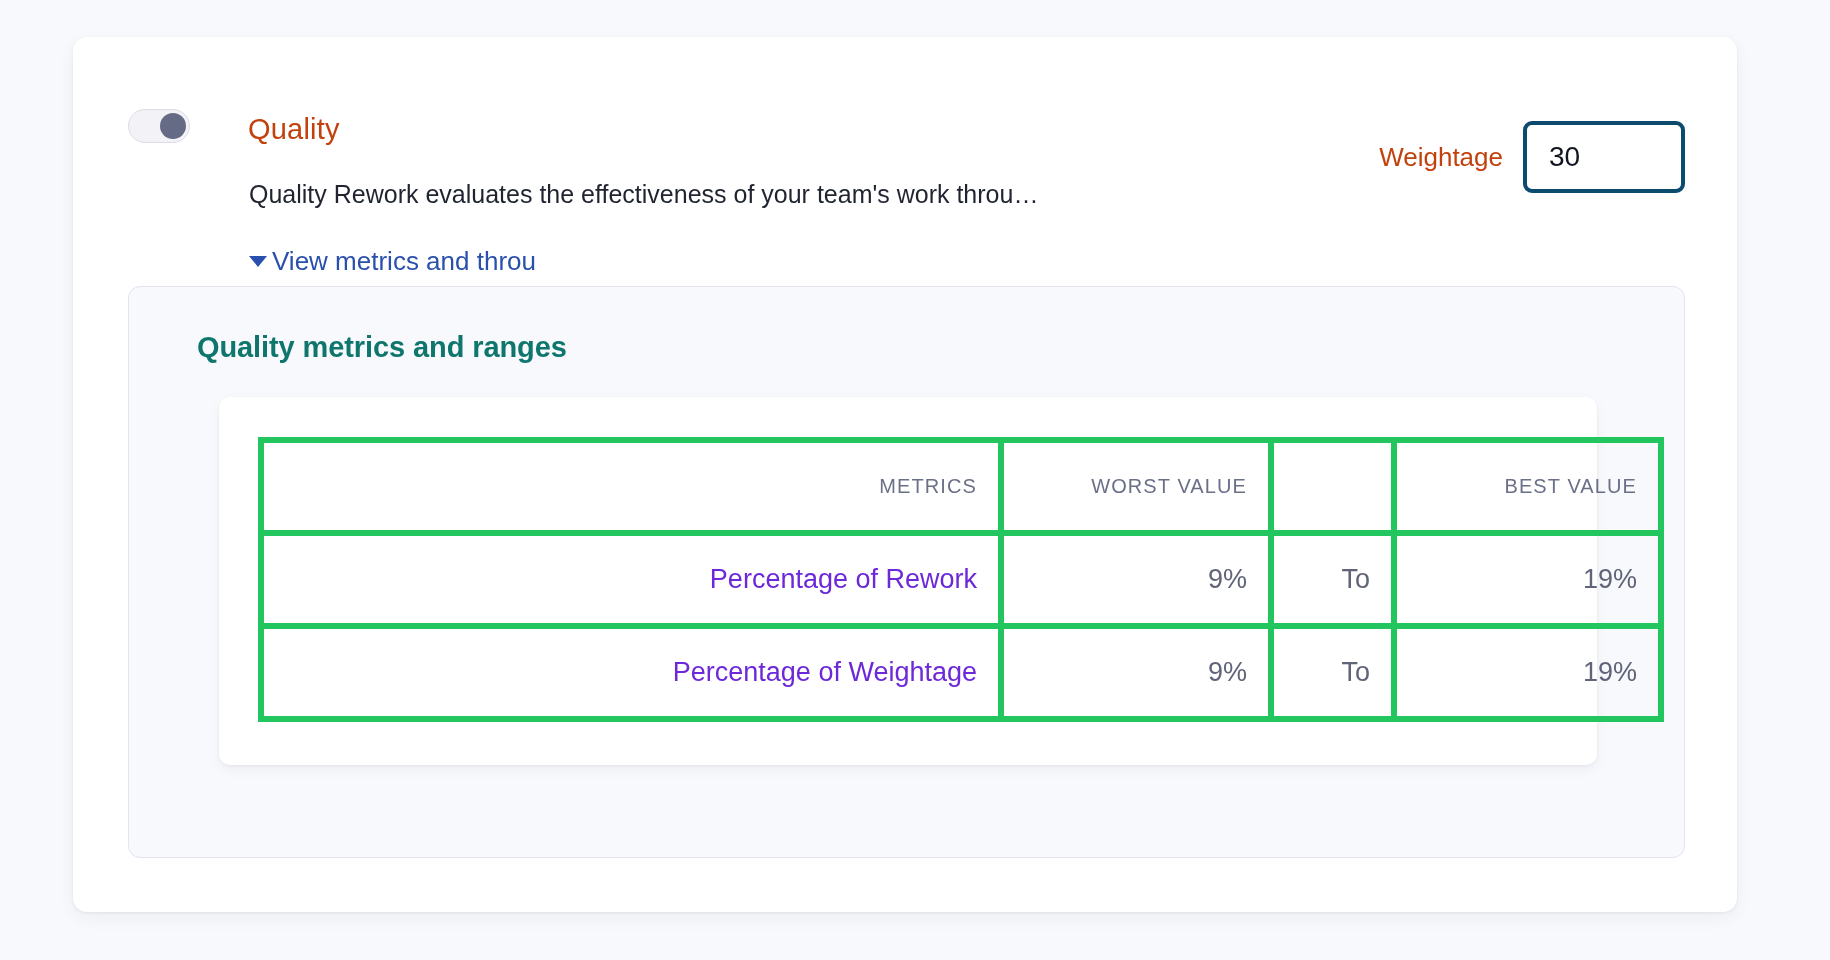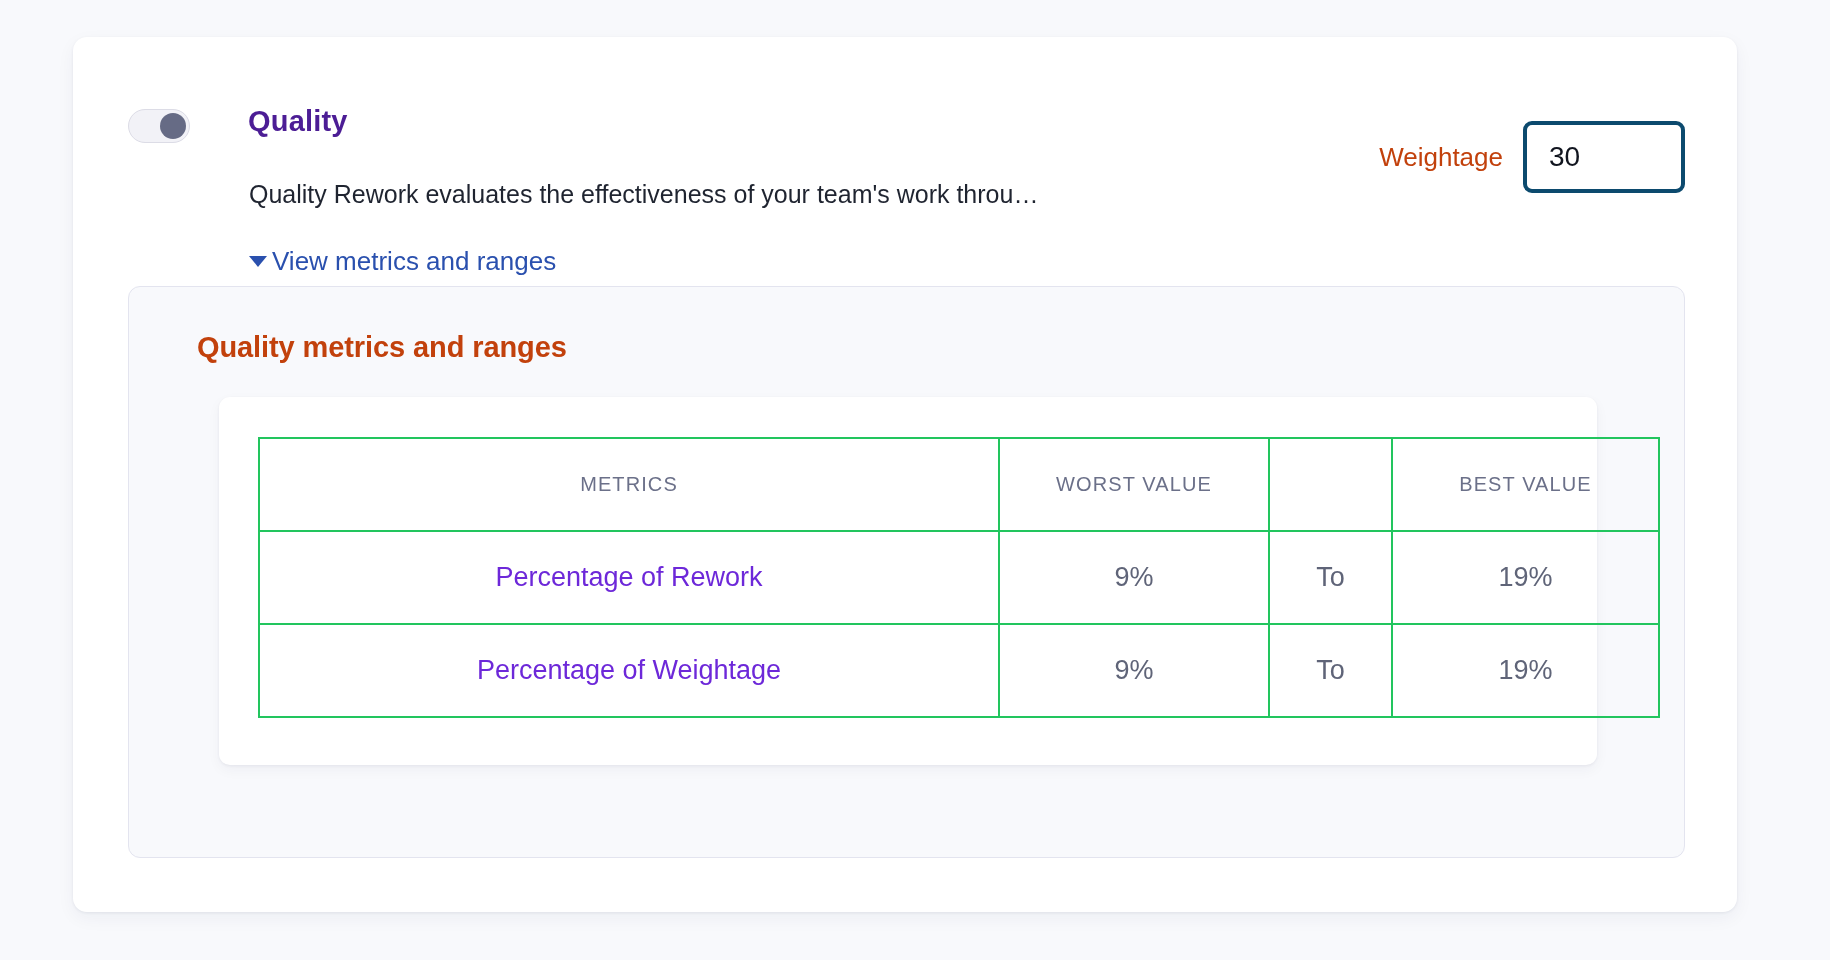--- a/index.html
+++ b/index.html
@@ -57,24 +57,24 @@
     top: 3px;
     width: 26px;
     height: 26px;
     border-radius: 50%;
     background: #666b85;
   }
 
   .title {
     position: absolute;
     left: 175px;
-    top: 64px;
+    top: 72px;
     font-size: 29px;
-    font-weight: 700;
-    color: #4c1d95;
+    font-weight: 400;
+    color: #c2410c;
     letter-spacing: 0.2px;
     line-height: 40px;
   }
 
   .description {
     position: absolute;
     left: 176px;
     top: 138px;
     width: 960px;
     font-size: 25px;
@@ -141,21 +141,21 @@
     border: 1px solid #e3e4ef;
     border-radius: 12px;
   }
 
   .panel-heading {
     position: absolute;
     left: 68px;
     top: 44px;
     font-size: 29px;
     font-weight: bold;
-    color: #c2410c;
+    color: #0f766e;
     letter-spacing: -0.1px;
   }
 
   
   .table-card {
     position: absolute;
     left: 90px;
     top: 110px;
     width: 1378px;
     height: 368px;
@@ -167,22 +167,22 @@
   table.metrics-table {
     position: absolute;
     left: 39px;
     top: 40px;
     width: 1300px;
     border-collapse: collapse;
     table-layout: fixed;
   }
   table.metrics-table th,
   table.metrics-table td {
-    border: 2px solid #22c55e;
-    text-align: center;
+    border: 6px solid #22c55e;
+    text-align: right;
     padding: 0 21px;
     height: 93px;
     vertical-align: middle;
   }
   table.metrics-table th {
     font-size: 20px;
     font-weight: 400;
     color: #6b7089;
     letter-spacing: 1.1px;
     text-transform: uppercase;
@@ -212,21 +212,21 @@
       <div class="toggle">
         <div class="knob"></div>
       </div>
 
       <div class="title">Quality</div>
 
       <div class="description">Quality Rework evaluates the effectiveness of your team's work throu…</div>
 
       <div class="view-link">
         <span class="caret"></span>
-        <span>View metrics and ranges</span>
+        <span>View metrics and throu</span>
       </div>
 
       <div class="weightage-wrap">
         <span class="weightage-label">Weightage</span>
         <input class="weightage-input" type="text" value="30" style="">
       </div>
 
     </div>
 
     <div class="metrics-panel">

